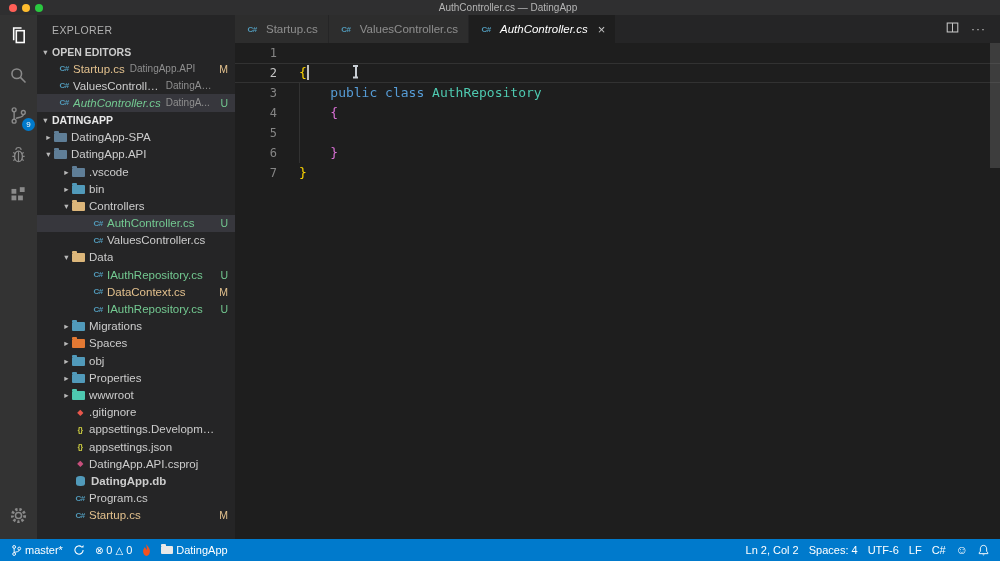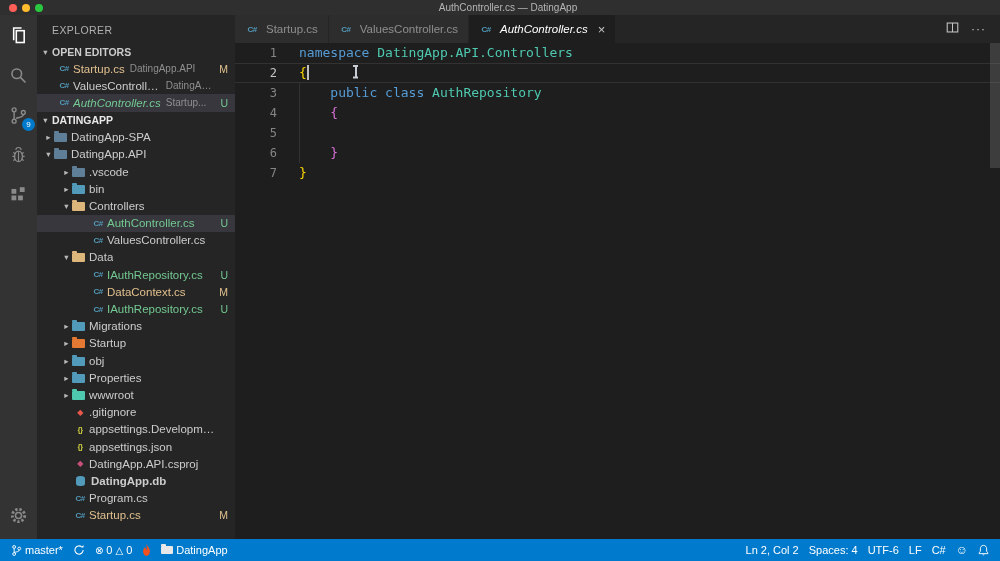--- a/index.html
+++ b/index.html
@@ -151,21 +151,21 @@
             <span class="gitbadge status-modified">M</span>
           </div>
           <div class="oe-row" style="padding-left: 20px;">
             <span class="fileicon" style="color: rgb(81, 154, 186);">C#</span>
             <span class="row-label">ValuesController.cs</span>
             <span class="oe-detail">DatingApp...</span>
           </div>
           <div class="oe-row selected" style="padding-left: 20px;">
             <span class="fileicon" style="color: rgb(81, 154, 186);">C#</span>
             <span class="row-label status-untracked" style="font-style: italic;">AuthController.cs</span>
-            <span class="oe-detail">Startup...</span>
+            <span class="oe-detail">DatingA...</span>
             <span class="gitbadge status-untracked">U</span>
           </div>
         </div>
       <div class="section-header project">
         <span class="twisty">▾</span>
         <span>DATINGAPP</span>
       </div>
       <div class="tree">
           <div class="tree-row" style="padding-left: 6px;">
             <span class="twisty">▸</span>
@@ -222,21 +222,21 @@
             <span class="gitbadge status-untracked">U</span>
           </div>
           <div class="tree-row" style="padding-left: 24px;">
             <span class="twisty">▸</span>
             <span class="folder-icon" style="background: rgb(81, 154, 186);"></span>
             <span class="row-label">Migrations</span>
           </div>
           <div class="tree-row" style="padding-left: 24px;">
             <span class="twisty">▸</span>
             <span class="folder-icon" style="background: rgb(227, 121, 51);"></span>
-            <span class="row-label">Startup</span>
+            <span class="row-label">Spaces</span>
           </div>
           <div class="tree-row" style="padding-left: 24px;">
             <span class="twisty">▸</span>
             <span class="folder-icon" style="background: rgb(81, 154, 186);"></span>
             <span class="row-label">obj</span>
           </div>
           <div class="tree-row" style="padding-left: 24px;">
             <span class="twisty">▸</span>
             <span class="folder-icon" style="background: rgb(81, 154, 186);"></span>
             <span class="row-label">Properties</span>
@@ -302,21 +302,20 @@
                 <line x1="8" y1="2.5" x2="8" y2="13.5" stroke="#c5c5c5" stroke-width="1.3"></line>
               </svg>
           </span>
           <span class="more-dots">···</span>
         </div>
       </div>
       <div class="editor-body">
         <div>
             <div class="code-row">
               <div class="gutter">1</div>
-              <div class="code-text"><span class="tok-kw">namespace</span><span class="tok-pl"> </span><span class="tok-ty">DatingApp.API.Controllers</span></div>
             </div>
             <div class="code-row current">
               <div class="gutter">2</div>
               <div class="code-text"><span class="tok-b1">{</span><span class="caret"></span></div>
             </div>
             <div class="code-row">
               <div class="gutter">3</div>
               <div class="code-text"><span class="tok-pl">    </span><span class="tok-kw">public</span><span class="tok-pl"> </span><span class="tok-kw">class</span><span class="tok-pl"> </span><span class="tok-ty">AuthRepository</span></div>
             </div>
             <div class="code-row">

